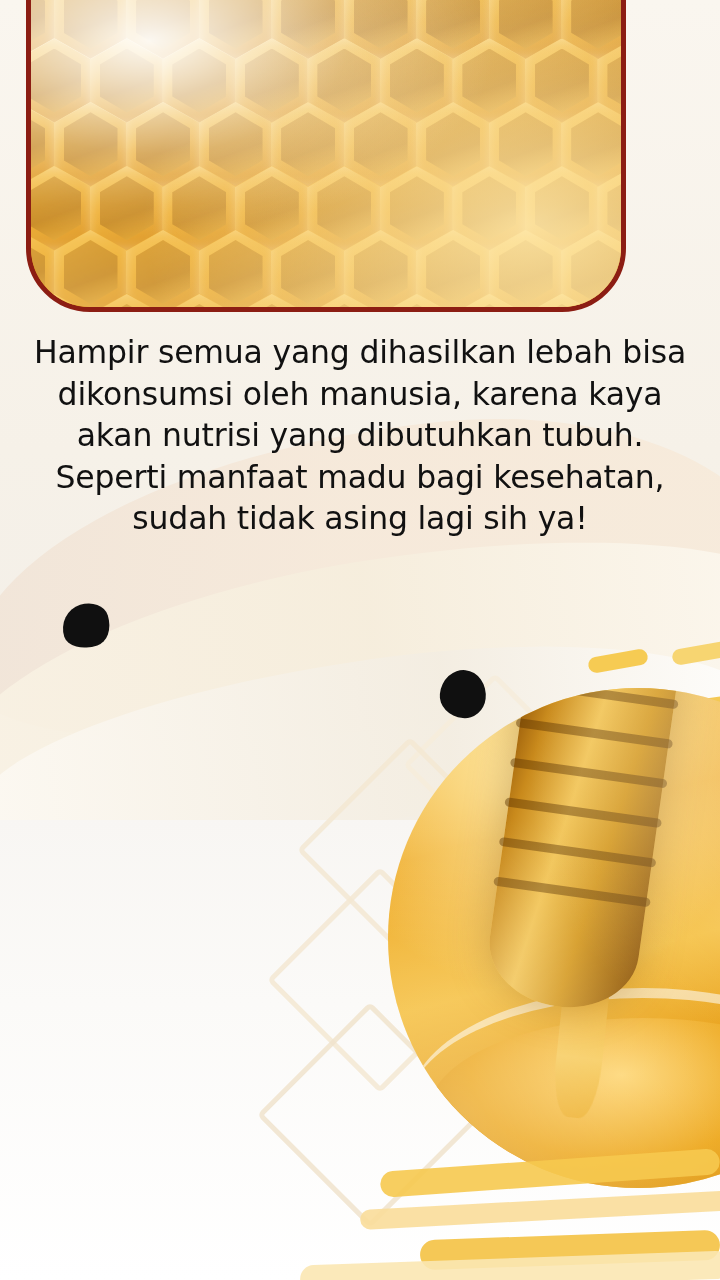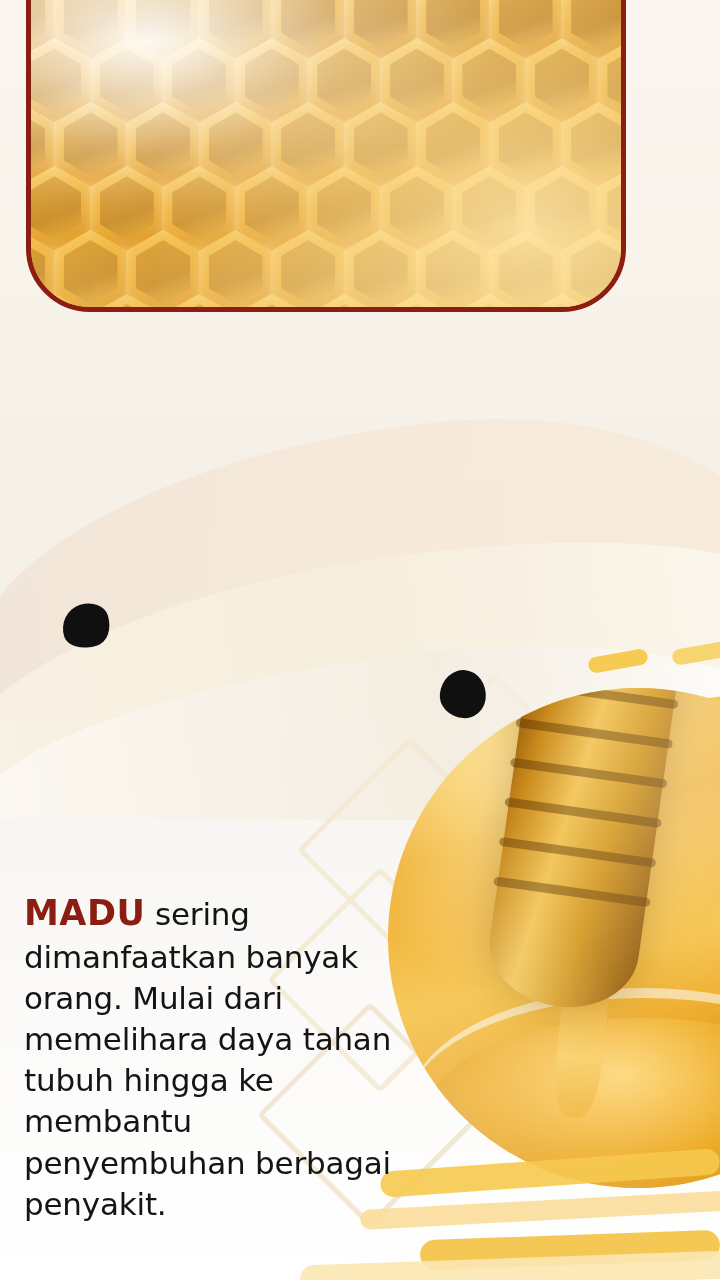--- a/index.html
+++ b/index.html
@@ -340,20 +340,21 @@
         <div class="cell" style="left: 213.82px; top: 406.88px;"></div>
         <div class="cell" style="left: 286.34px; top: 406.88px;"></div>
         <div class="cell" style="left: 358.86px; top: 406.88px;"></div>
         <div class="cell" style="left: 431.38px; top: 406.88px;"></div>
         <div class="cell" style="left: 503.9px; top: 406.88px;"></div>
         <div class="cell" style="left: 576.42px; top: 406.88px;"></div>
       </div>
     <div class="comb-haze"></div>
   </div>
 
+  <div class="intro-text">Hampir semua yang dihasilkan lebah bisa dikonsumsi oleh manusia, karena kaya akan nutrisi yang dibutuhkan tubuh. Seperti manfaat madu bagi kesehatan, sudah tidak asing lagi sih ya!</div>
 
   <div class="blob blob-a"></div>
   <div class="blob blob-b"></div>
 
   <div class="honey-photo">
     <div class="pool"></div>
     <div class="glass-rim"></div>
     <div class="drip"></div>
     <div class="dipper">
       <div class="ridge" style="top:40px"></div>
@@ -364,17 +365,14 @@
       <div class="ridge" style="top:240px"></div>
     </div>
     <div class="photo-sheen"></div>
   </div>
 
   <div class="streak streak1"></div>
   <div class="streak streak2"></div>
   <div class="streak streak3"></div>
   <div class="streak streak4"></div>
 
-  <div class="body-block">
-    <span class="highlight">MADU</span><span> sering dimanfaatkan banyak orang. Mulai dari memelihara daya tahan tubuh hingga ke membantu penyembuhan berbagai penyakit.</span>
-  </div>
 
 </div>
 
 </body></html>

